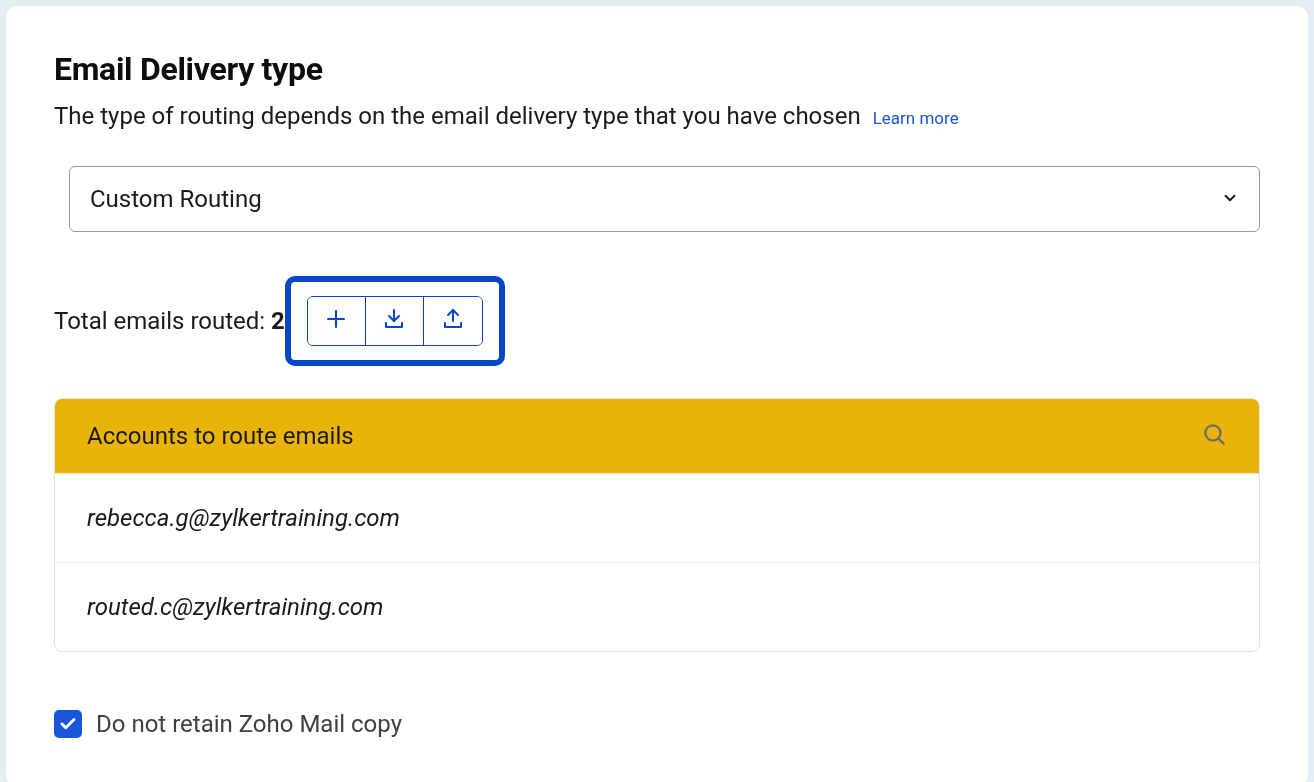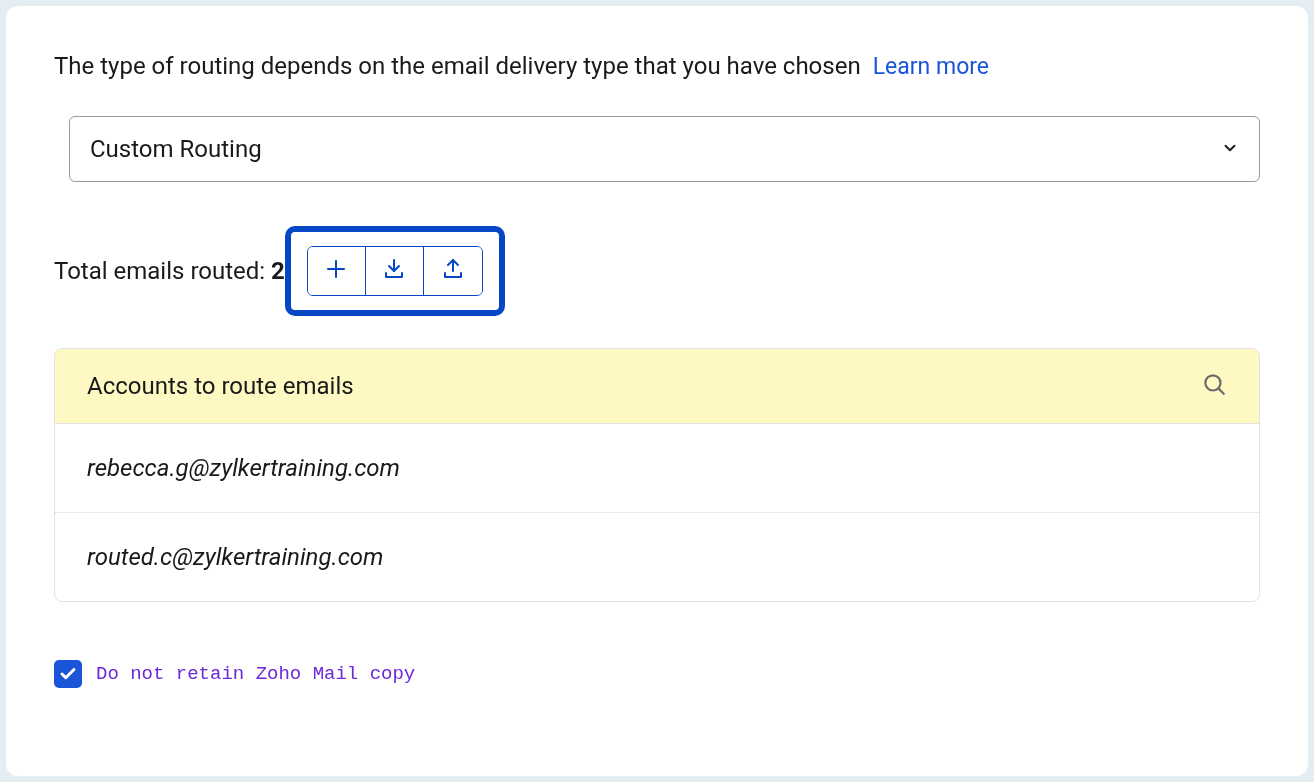--- a/index.html
+++ b/index.html
@@ -33,21 +33,21 @@
       margin-bottom: 32px;
       flex-wrap: wrap;
     }
     .subtitle {
       font-size: 24px;
       color: #1a1a1a;
       line-height: 1.4;
       text-align: right;
     }
     .learn-more {
-      font-size: 23px;
+      font-size: 17px;
       color: #1a54d9;
       text-decoration: none;
       cursor: pointer;
     }
     .select-wrap {
       position: relative;
       margin-bottom: 44px;
       padding-left: 15px;
     }
     .select-box {
@@ -105,21 +105,21 @@
     .action-btn:last-child {
       border-right: none;
     }
     .table {
       border: 1px solid #e3e3e3;
       border-radius: 8px;
       overflow: hidden;
       margin-bottom: 58px;
     }
     .table-header {
-      background: #fef9c3;
+      background: #eab308;
       padding: 22px 32px;
       display: flex;
       align-items: center;
       justify-content: space-between;
       border-bottom: 1px solid #e3e3e3;
     }
     .table-header-label {
       font-size: 24px;
       color: #1a1a1a;
     }
@@ -150,30 +150,30 @@
       display: flex;
       align-items: center;
       justify-content: center;
       cursor: pointer;
       flex-shrink: 0;
     }
     .checkbox svg {
       color: #ffffff;
     }
     .checkbox-label {
-      font-size: 19px;
-      color: #6d28d9;
-      font-family: Liberation Mono, monospace;
+      font-size: 24px;
+      color: #404040;
     }
   </style>
 </head>
 <body>
 
 <div class="card">
 
+  <h1 class="title">Email Delivery type</h1>
 
   <div class="subtitle-row">
     <span class="subtitle">The type of routing depends on the email delivery type that you have chosen</span>
     <a class="learn-more">Learn more</a>
   </div>
 
   <div class="select-wrap">
     <div class="select-box">
       <span>Custom Routing</span>
       <span class="chevron">

